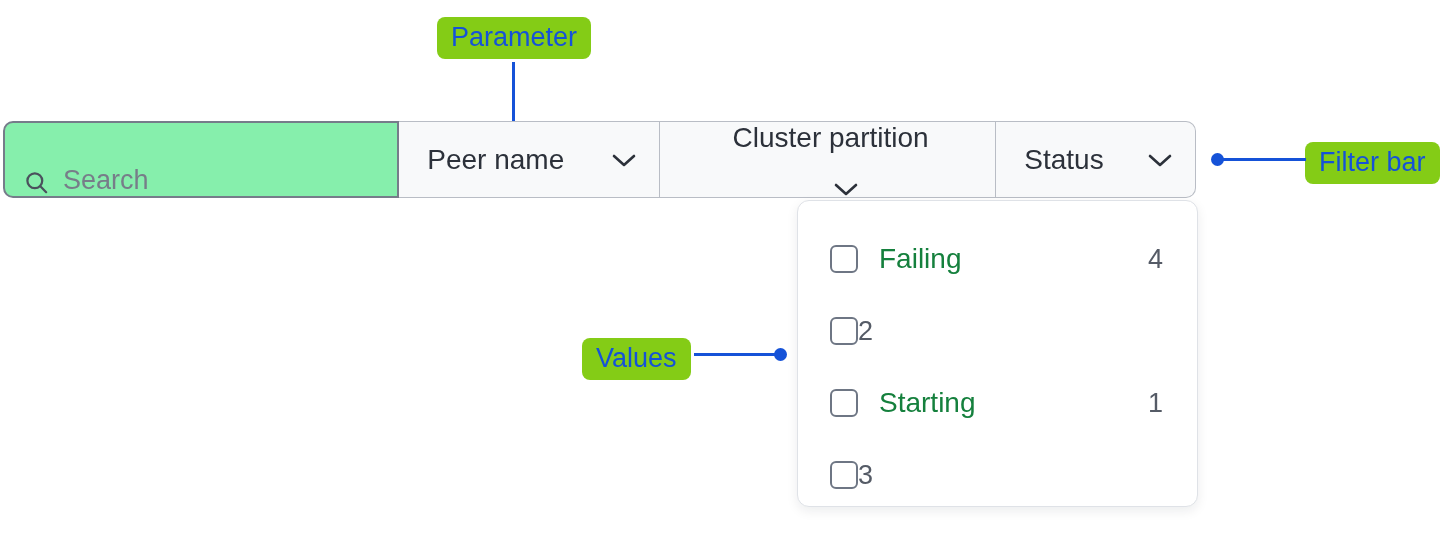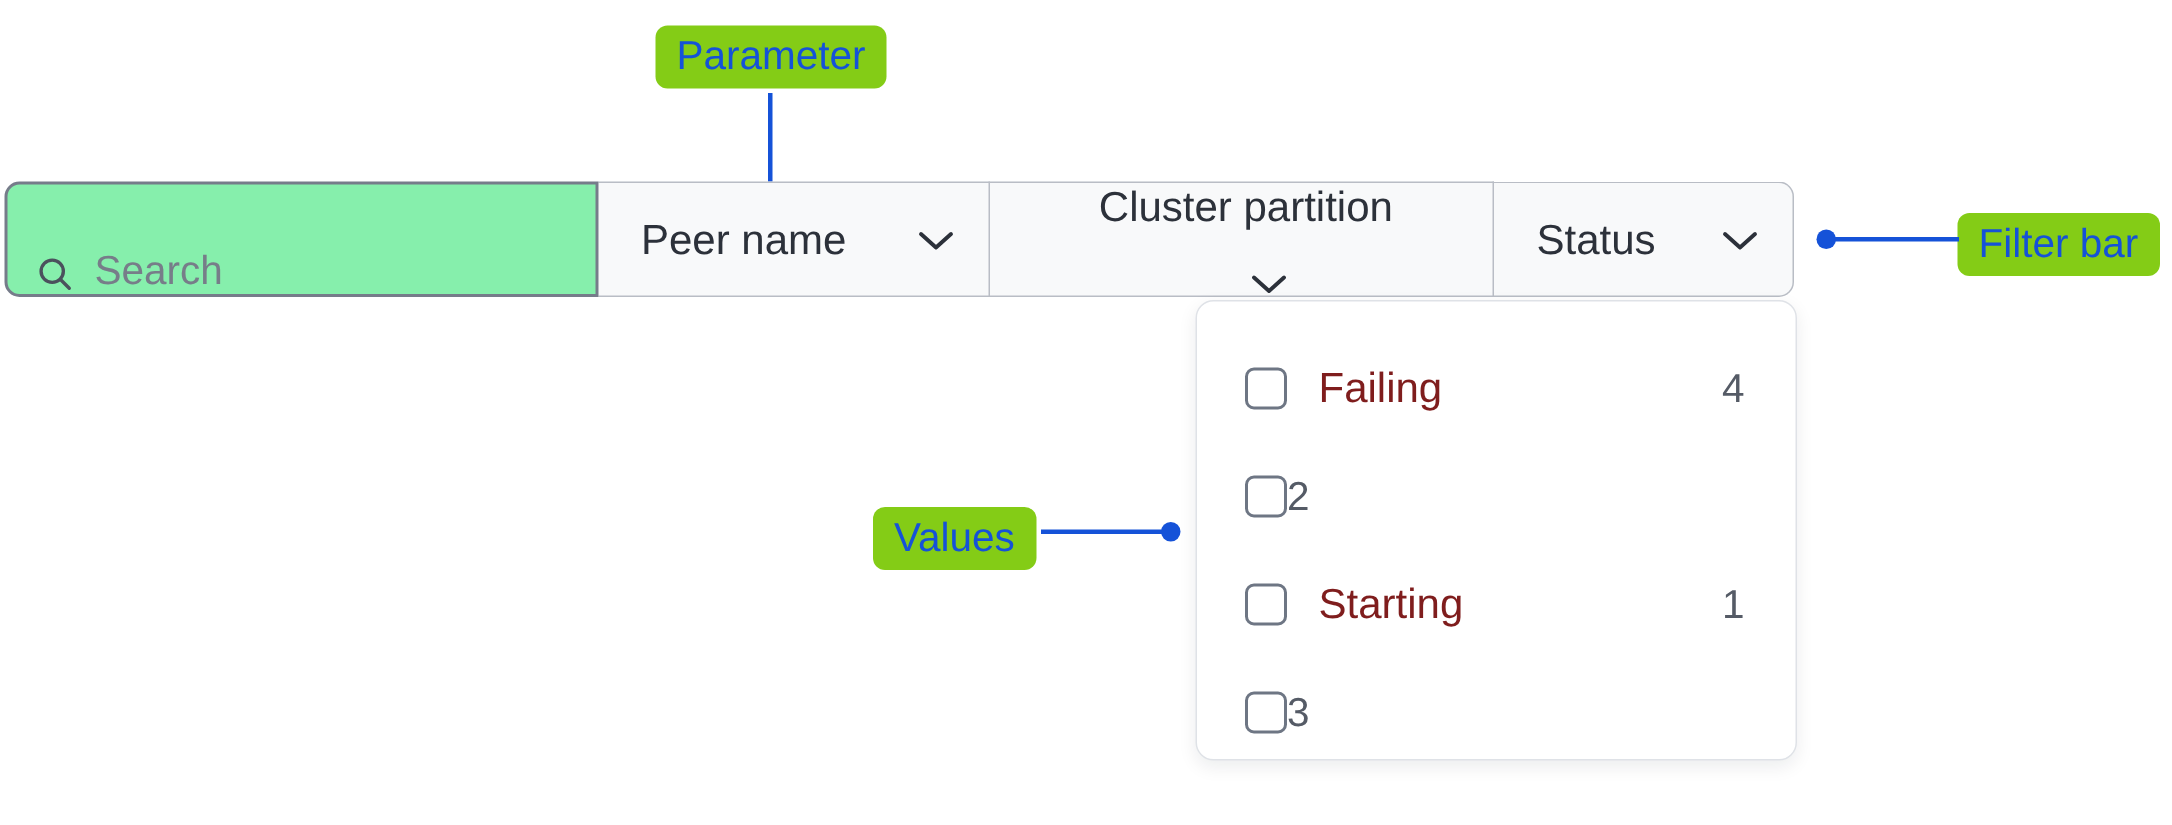--- a/index.html
+++ b/index.html
@@ -151,21 +151,21 @@
     width: 28px;
     height: 28px;
     box-sizing: border-box;
     border: 2px solid #6e7684;
     border-radius: 6px;
     background: #fff;
     flex: 0 0 auto;
   }
   .dd-item-label {
     font-size: 28px;
-    color: #7f1d1d;
+    color: #15803d;
     margin-left: 21px;
     flex: 1 1 auto;
     white-space: nowrap;
   }
   .dd-item-count {
     font-size: 27px;
     color: #555b66;
     text-align: right;
   }
 </style>

